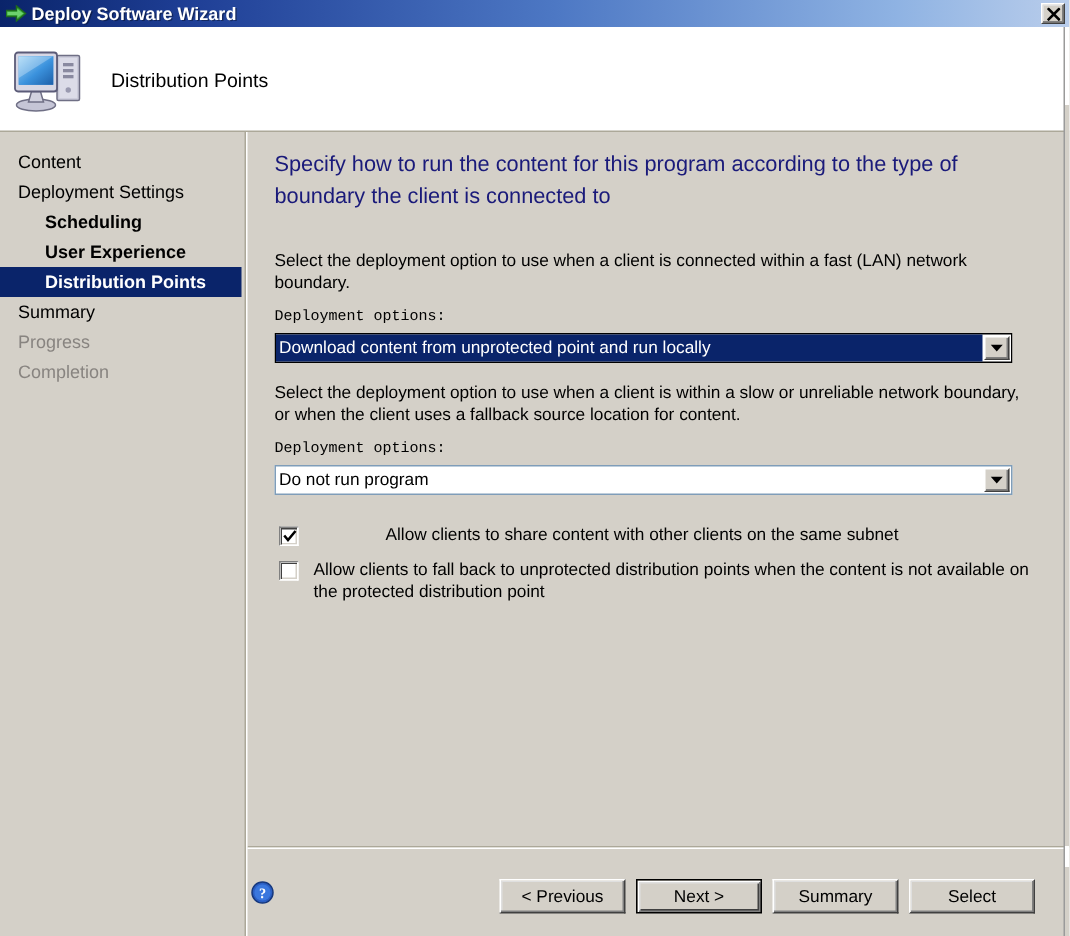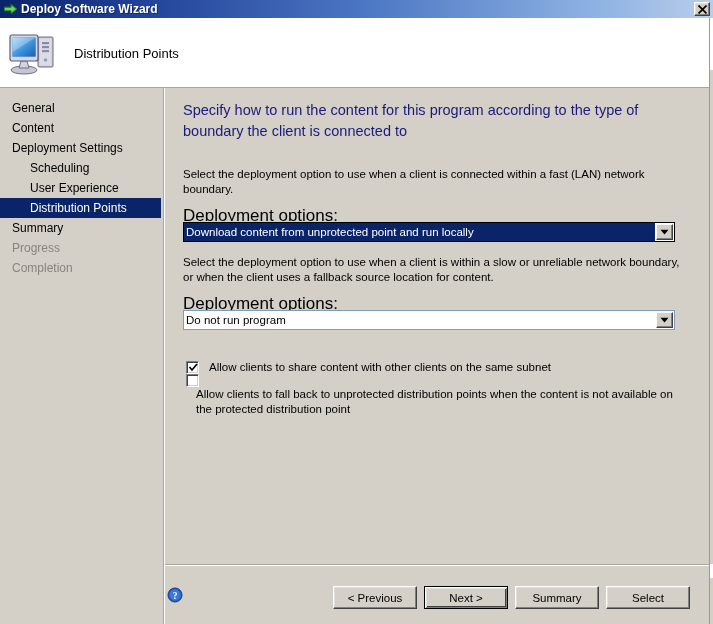--- a/index.html
+++ b/index.html
@@ -123,21 +123,21 @@
     height: 20px;
     line-height: 20px;
     font-size: 12px;
     color: #000000;
     font-family: "Liberation Sans", sans-serif;
     white-space: nowrap;
     padding-left: 12px;
     box-sizing: border-box;
     cursor: default;
   }
-  .nav-item.indent { padding-left: 30px; }
+  .nav-item.indent { padding-left: 30px; font-weight: bold; }
   .nav-item.disabled { color: #888480; }
   .nav-item.selected {
     background: #0a246a;
     color: #ffffff;
     margin-right: 2px;
   }
   #sidebar-divider {
     position: absolute;
     left: 163px; top: 0;
     width: 1px;
@@ -174,23 +174,23 @@
     font-size: 11.5px;
     line-height: 15px;
     color: #000000;
     font-family: "Liberation Sans", sans-serif;
   }
   #desc-fast { left: 18px; top: 79px; width: 505px; }
   #desc-slow { left: 18px; top: 167px; width: 500px; }
 
   .field-label {
     position: absolute;
-    font-size: 17px;
-    color: #000000;
-    font-family: Liberation Sans, sans-serif;
+    font-size: 10px;
+    color: #000000;
+    font-family: Liberation Mono, monospace;
   }
   #label-fast { left: 18px; top: 118px; }
   #label-slow { left: 18px; top: 206px; }
 
   
   .combo {
     position: absolute;
     height: 20px;
     box-sizing: border-box;
     border: 1px solid #7f9db9;
@@ -237,22 +237,22 @@
   #combo-fast { left: 18px; top: 134px; width: 492px; }
   #combo-slow { left: 18px; top: 222px; width: 492px; }
 
   
   .checkrow {
     position: absolute;
     display: flex;
     align-items: flex-start;
     cursor: default;
   }
-  #checkrow-share { left: 21px; top: 272px; width: 500px; }
-  #checkrow-fallback { left: 21px; top: 285px; width: 500px; flex-direction: column; }
+  #checkrow-share { left: 21px; top: 262px; width: 500px; gap: 48px; }
+  #checkrow-fallback { left: 21px; top: 285px; width: 500px; }
   .checkbox {
     width: 13px;
     height: 13px;
     flex: 0 0 auto;
     background: #ffffff;
     box-sizing: border-box;
     border-top: 1px solid #808080;
     border-left: 1px solid #808080;
     border-right: 1px solid #ffffff;
     border-bottom: 1px solid #ffffff;
@@ -405,21 +405,20 @@
       <rect x="4.5" y="10.5" width="23" height="19" fill="url(#scr)"></rect>
       <path d="M4.5 10.5 L27.5 10.5 L4.5 25 Z" fill="#ffffff" opacity="0.28"></path>
     </svg>
     <span id="header-title">Distribution Points</span>
   </div>
   <div id="header-bottom-rule"></div>
 
   <div id="body">
 
     <div id="sidebar">
-      <div class="nav-item">General</div>
       <div class="nav-item">Content</div>
       <div class="nav-item">Deployment Settings</div>
       <div class="nav-item indent">Scheduling</div>
       <div class="nav-item indent">User Experience</div>
       <div class="nav-item indent selected">Distribution Points</div>
       <div class="nav-item">Summary</div>
       <div class="nav-item disabled">Progress</div>
       <div class="nav-item disabled">Completion</div>
     </div>
     <div id="sidebar-divider"></div>

